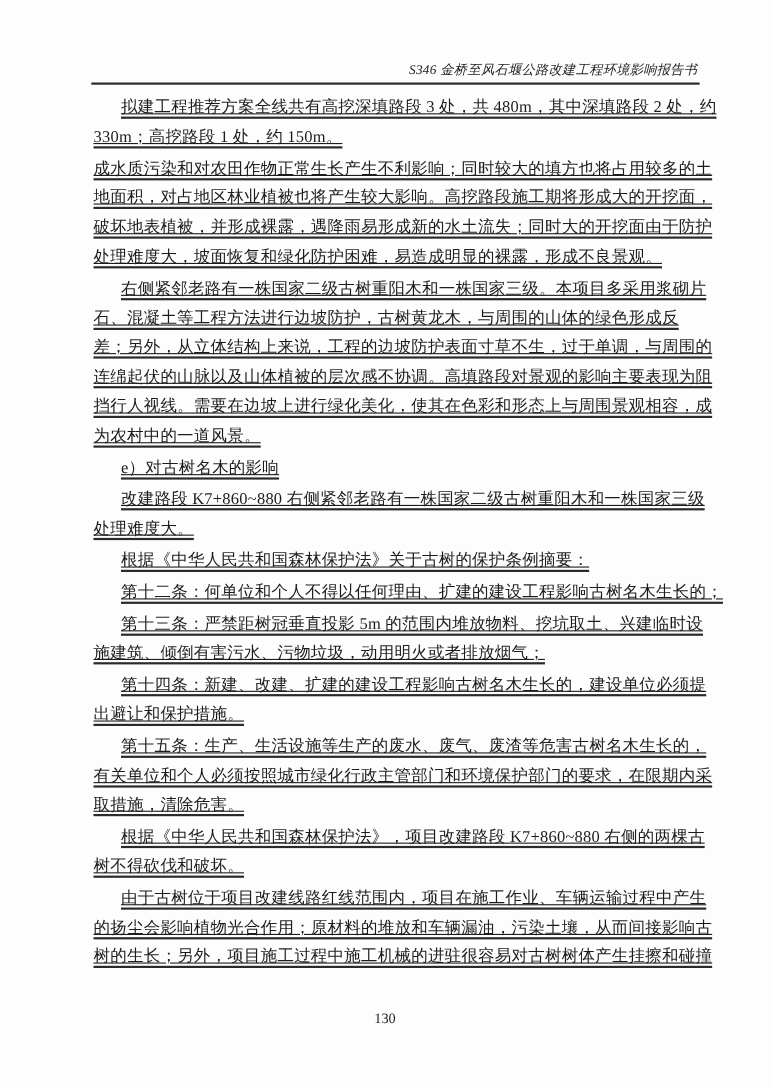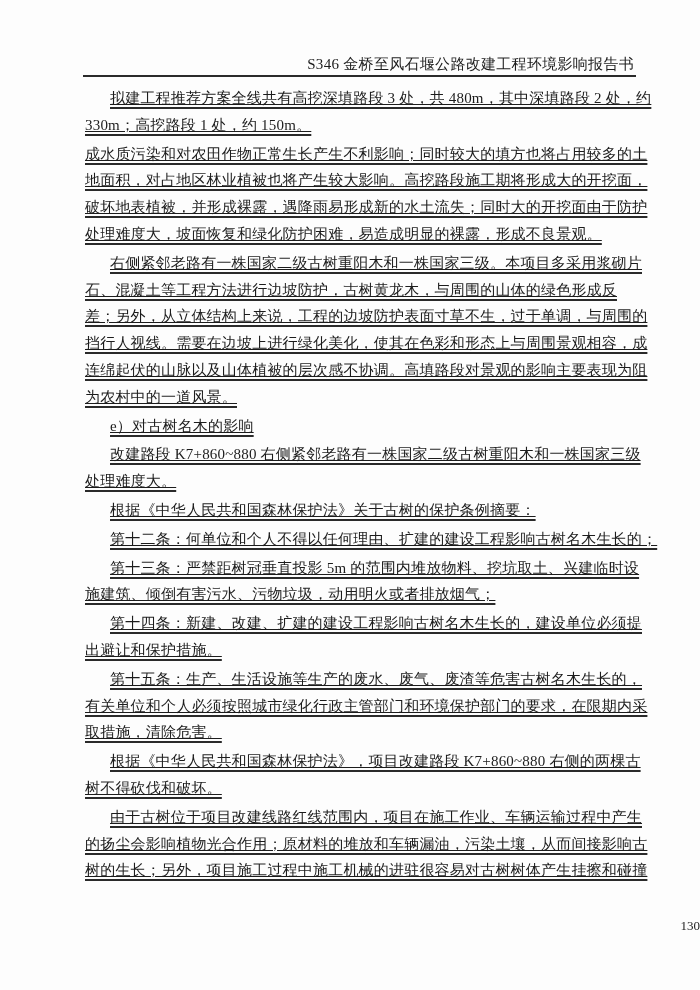--- a/index.html
+++ b/index.html
@@ -9,23 +9,24 @@
     height: 990px;
     background: #fdfdfd;
     font-family: "Liberation Serif", "DejaVu Serif", serif;
     color: #1c1c1c;
     overflow: hidden;
   }
   .header-title {
     position: absolute;
     top: 55px;
     right: 66px;
-    font-size: 15px;
+    font-size: 12px;
     letter-spacing: 0.3px;
     white-space: nowrap;
+    font-style: italic;
   }
   .header-rule {
     position: absolute;
     top: 75px;
     left: 83px;
     width: 553px;
     height: 0;
     border-top: 2px solid #2a2a2a;
   }
   .doc-body {
@@ -48,21 +49,21 @@
     text-decoration: underline;
     text-decoration-thickness: 1.5px;
     text-underline-offset: 4px;
     text-decoration-color: #2a2a2a;
   }
   .footer {
     position: absolute;
     top: 918px;
     left: 0;
     width: 100%;
-    text-align: right;
+    text-align: center;
     font-size: 13px;
   }
 </style>
 </head>
 <body>
 
 <div class="page">
 
   <div class="header-title">S346 金桥至风石堰公路改建工程环境影响报告书</div>
 
@@ -76,22 +77,22 @@
       <div class="para">
         <div class="line"><span class="run">成水质污染和对农田作物正常生长产生不利影响；同时较大的填方也将占用较多的土</span></div>
         <div class="line"><span class="run">地面积，对占地区林业植被也将产生较大影响。高挖路段施工期将形成大的开挖面，</span></div>
         <div class="line"><span class="run">破坏地表植被，并形成裸露，遇降雨易形成新的水土流失；同时大的开挖面由于防护</span></div>
         <div class="line"><span class="run">处理难度大，坡面恢复和绿化防护困难，易造成明显的裸露，形成不良景观。</span></div>
       </div>
       <div class="para">
         <div class="line indent"><span class="run">右侧紧邻老路有一株国家二级古树重阳木和一株国家三级。本项目多采用浆砌片</span></div>
         <div class="line"><span class="run">石、混凝土等工程方法进行边坡防护，古树黄龙木，与周围的山体的绿色形成反</span></div>
         <div class="line"><span class="run">差；另外，从立体结构上来说，工程的边坡防护表面寸草不生，过于单调，与周围的</span></div>
+        <div class="line"><span class="run">连绵起伏的山脉以及山体植被的层次感不协调。高填路段对景观的影响主要表现为阻</span></div>
         <div class="line"><span class="run">挡行人视线。需要在边坡上进行绿化美化，使其在色彩和形态上与周围景观相容，成</span></div>
-        <div class="line"><span class="run">连绵起伏的山脉以及山体植被的层次感不协调。高填路段对景观的影响主要表现为阻</span></div>
         <div class="line"><span class="run">为农村中的一道风景。</span></div>
       </div>
       <div class="para">
         <div class="line indent"><span class="run">e）对古树名木的影响</span></div>
       </div>
       <div class="para">
         <div class="line indent"><span class="run">改建路段 K7+860~880 右侧紧邻老路有一株国家二级古树重阳木和一株国家三级</span></div>
         <div class="line"><span class="run">处理难度大。</span></div>
       </div>
       <div class="para">

